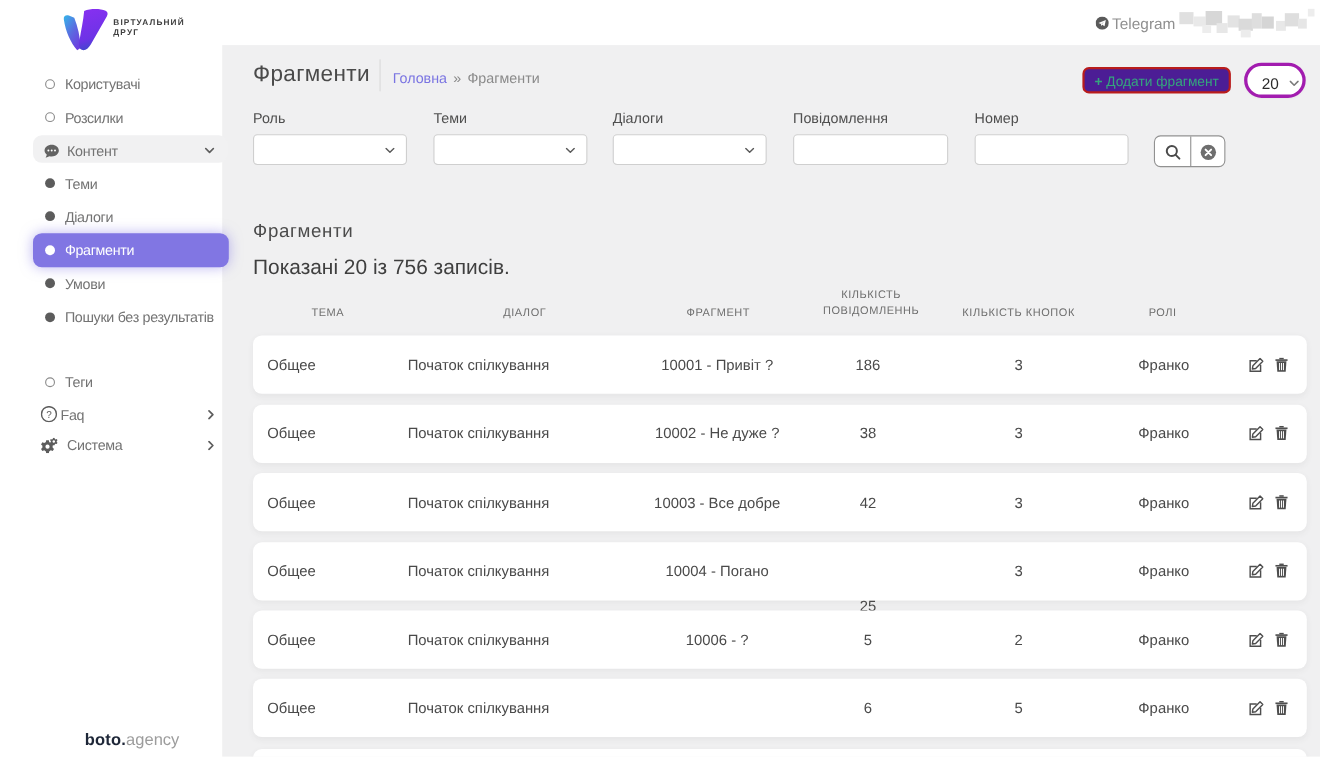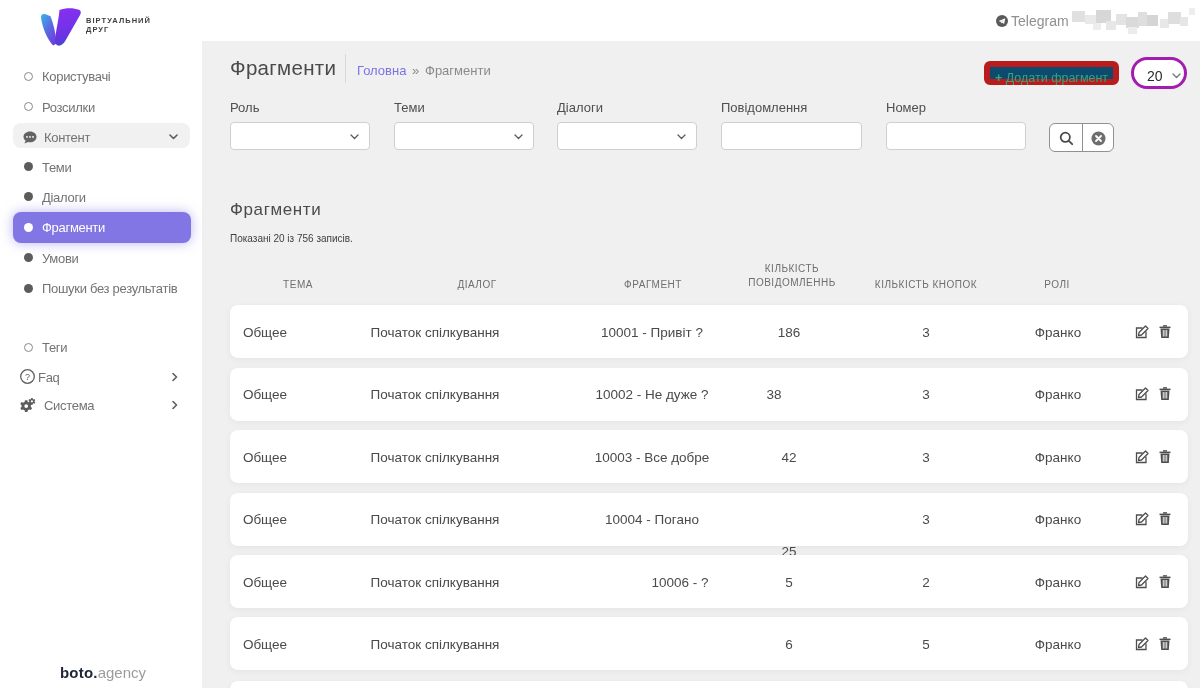--- a/index.html
+++ b/index.html
@@ -5,59 +5,59 @@
 * { margin:0; padding:0; box-sizing:border-box; }
 html,body { width:1200px; height:688px; overflow:hidden; background:#fff;
   font-family:"Liberation Sans", sans-serif; }
 body { position:relative; }
 .abs { position:absolute; }
 
 
 #main { position:absolute; left:202px; top:41px; right:0; bottom:0; background:#f0f0f1; }
 
 
-#sidebar { position:absolute; left:0; top:0; width:174px; height:688px; background:#fff; z-index:5; }
+#sidebar { position:absolute; left:17px; top:0; width:174px; height:688px; background:#fff; z-index:5; }
 .mi { position:absolute; left:0; width:202px; height:30px; }
 .mi .txt { position:absolute; left:42px; top:50%; transform:translateY(-50%);
   font-size:13px; letter-spacing:-0.3px; color:#737373; white-space:nowrap; }
 .dot { position:absolute; left:24px; top:50%; width:9px; height:9px; margin-top:-4.5px;
   border-radius:50%; background:#5c5c5c; }
 .ring { position:absolute; left:24px; top:50%; width:9px; height:9px; margin-top:-4.5px;
   border-radius:50%; border:1.5px solid #8a8a8a; background:transparent; }
 .pill-grey { position:absolute; left:13px; top:1px; width:177px; height:25px;
   background:#f1f1f2; border-radius:8px; }
 .pill-act { position:absolute; left:13px; top:0; width:178px; height:31px;
   background:#8176e3; border-radius:8px; box-shadow:0 0 12px rgba(129,118,227,.55); }
 .chev { position:absolute; top:50%; transform:translateY(-50%); }
 
 
 h1.pgtitle { position:absolute; left:230px; top:56px; font-size:20.5px; font-weight:500;
   color:#4a4a4a; letter-spacing:.3px; }
 .hsep { position:absolute; left:345px; top:54px; width:1px; height:29px; background:#d9d9d9; }
 .bc { position:absolute; top:63px; font-size:13px; }
 .btn-add { position:absolute; left:984px; top:61px; width:135px; height:24px;
-  border:6px solid #b91c1c; border-radius:6px; background:#0c4a6e; color:#35a57d;
+  border:2px solid #b91c1c; border-radius:6px; background:#4c1d95; color:#35a57d;
   font-size:12.5px; text-align:center; line-height:22px; }
 .sel20 { position:absolute; left:1131px; top:57px; width:56px; height:32px;
   background:#fff; border:3px solid #a21caf; border-radius:16px;
   box-shadow:0 1px 2px rgba(0,0,0,.04); }
 .sel20 span { position:absolute; left:13px; top:8px; font-size:14px; color:#2b2b2b; }
 
 
 .flabel { position:absolute; top:100px; font-size:13px; color:#4f4f4f; }
 .ffield { position:absolute; top:122px; height:28px; background:#fff;
   border:1px solid #cfcfcf; border-radius:4px; }
 .btngroup { position:absolute; left:1049px; top:123px; width:65px; height:29px;
   background:#fff; border:1px solid #919191; border-radius:6px; }
 .btngroup .split { position:absolute; left:32px; top:0; width:1px; height:27px; background:#919191; }
 
 
 .sectitle { position:absolute; left:230px; top:200px; font-size:17px; font-weight:500;
   color:#4b4b4b; letter-spacing:.6px; }
-.counts { position:absolute; left:230px; top:233px; font-size:10px; color:#3f3f3f; }
+.counts { position:absolute; left:230px; top:233px; font-size:19px; color:#3f3f3f; }
 .th { position:absolute; font-size:10px; line-height:14.7px; color:#6e6e6e; letter-spacing:.5px;
   transform:translateX(-50%); white-space:nowrap; }
 .row { position:absolute; left:230px; width:958px; height:53px; background:#fff;
   border-radius:8px; box-shadow:0 2px 6px rgba(60,60,60,.06); }
 .row .c { position:absolute; top:50%; transform:translate(-50%,-50%);
   font-size:13.5px; color:#4a4a4a; white-space:nowrap; }
 .row .c2 { position:absolute; top:50%; transform:translate(-50%,-50%);
   font-size:13.5px; color:#4a4a4a; text-align:center; line-height:17px; }
 .ic { position:absolute; top:50%; transform:translate(-50%,-50%); }
 
@@ -275,21 +275,21 @@
       <rect x="3.8" y="5" width="0.9" height="6.5" fill="#fff"></rect>
       <rect x="5.55" y="5" width="0.9" height="6.5" fill="#fff"></rect>
       <rect x="7.3" y="5" width="0.9" height="6.5" fill="#fff"></rect>
     </svg>
 </div>
 
 <div class="row" style="top:367.5px;">
   <span class="c" style="left:35px;">Общее</span>
   <span class="c" style="left:205px;">Початок спілкування</span>
   <span class="c" style="left:422px;">10002 - Не дуже ?</span>
-  <span class="c" style="left:544px;text-align:right;">38</span>
+  <span class="c" style="left:559px;text-align:right;">38</span>
   <span class="c" style="left:696px;">3</span>
   <span class="c" style="left:828px;">Франко</span>
   <svg class="ic" style="left:912px;" width="14" height="14" viewBox="0 0 14 14">
       <path d="M10.5 1 L13 3.5 L6.5 10 L3.5 10.5 L4 7.5 Z" fill="none" stroke="#4e4e4e" stroke-width="1.3" stroke-linejoin="round"></path>
       <path d="M11 6.5 L11 12.5 L1.5 12.5 L1.5 3 L7.5 3" fill="none" stroke="#4e4e4e" stroke-width="1.3"></path>
     </svg>
   <svg class="ic" style="left:935px;" width="12" height="14" viewBox="0 0 12 14">
       <path d="M1.5 3.5 L10.5 3.5 L9.8 13 L2.2 13 Z" fill="#4e4e4e"></path>
       <rect x="0.5" y="1.6" width="11" height="1.5" fill="#4e4e4e"></rect>
       <rect x="4" y="0.2" width="4" height="1.4" fill="#4e4e4e"></rect>
@@ -337,21 +337,21 @@
       <rect x="4" y="0.2" width="4" height="1.4" fill="#4e4e4e"></rect>
       <rect x="3.8" y="5" width="0.9" height="6.5" fill="#fff"></rect>
       <rect x="5.55" y="5" width="0.9" height="6.5" fill="#fff"></rect>
       <rect x="7.3" y="5" width="0.9" height="6.5" fill="#fff"></rect>
     </svg>
 </div>
 
 <div class="row" style="top:555px;">
   <span class="c" style="left:35px;">Общее</span>
   <span class="c" style="left:205px;">Початок спілкування</span>
-  <span class="c" style="left:422px;margin-left:28px;">10006 - ?</span>
+  <span class="c" style="left:422px;">10006 - ?</span>
   <span class="c" style="left:559px;">5</span>
   <span class="c" style="left:696px;">2</span>
   <span class="c" style="left:828px;">Франко</span>
   <svg class="ic" style="left:912px;" width="14" height="14" viewBox="0 0 14 14">
       <path d="M10.5 1 L13 3.5 L6.5 10 L3.5 10.5 L4 7.5 Z" fill="none" stroke="#4e4e4e" stroke-width="1.3" stroke-linejoin="round"></path>
       <path d="M11 6.5 L11 12.5 L1.5 12.5 L1.5 3 L7.5 3" fill="none" stroke="#4e4e4e" stroke-width="1.3"></path>
     </svg>
   <svg class="ic" style="left:935px;" width="12" height="14" viewBox="0 0 12 14">
       <path d="M1.5 3.5 L10.5 3.5 L9.8 13 L2.2 13 Z" fill="#4e4e4e"></path>
       <rect x="0.5" y="1.6" width="11" height="1.5" fill="#4e4e4e"></rect>

